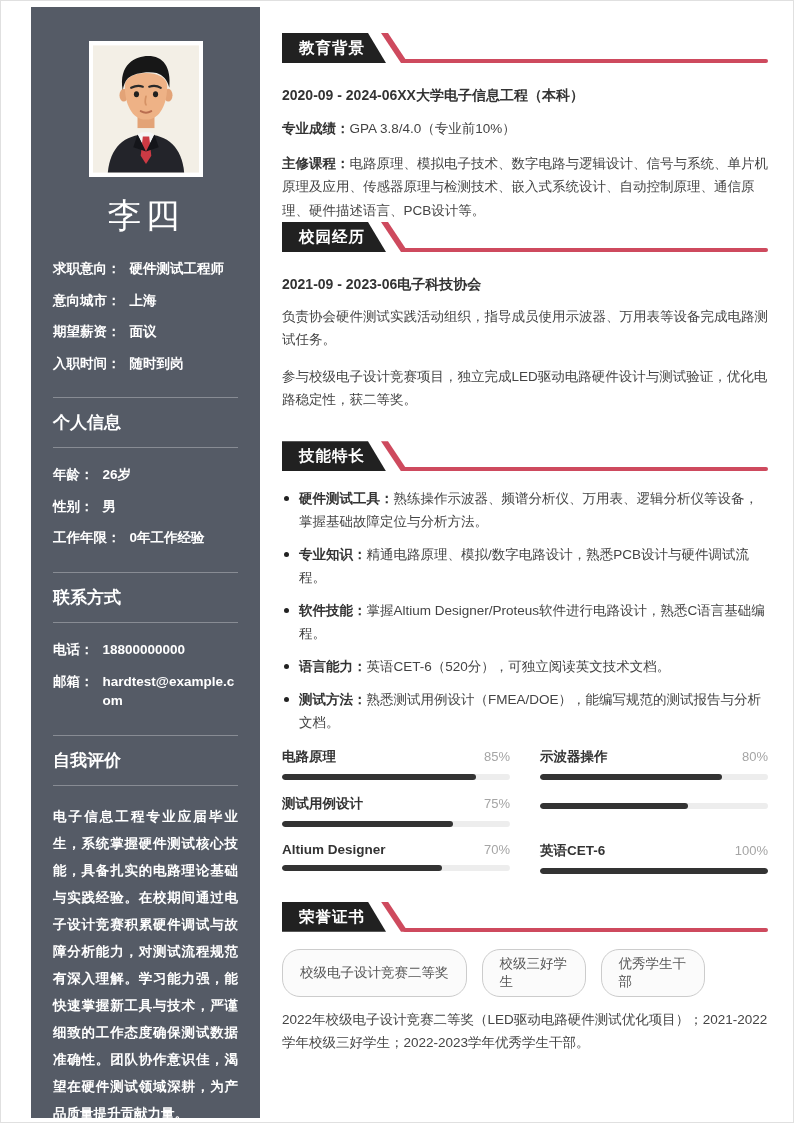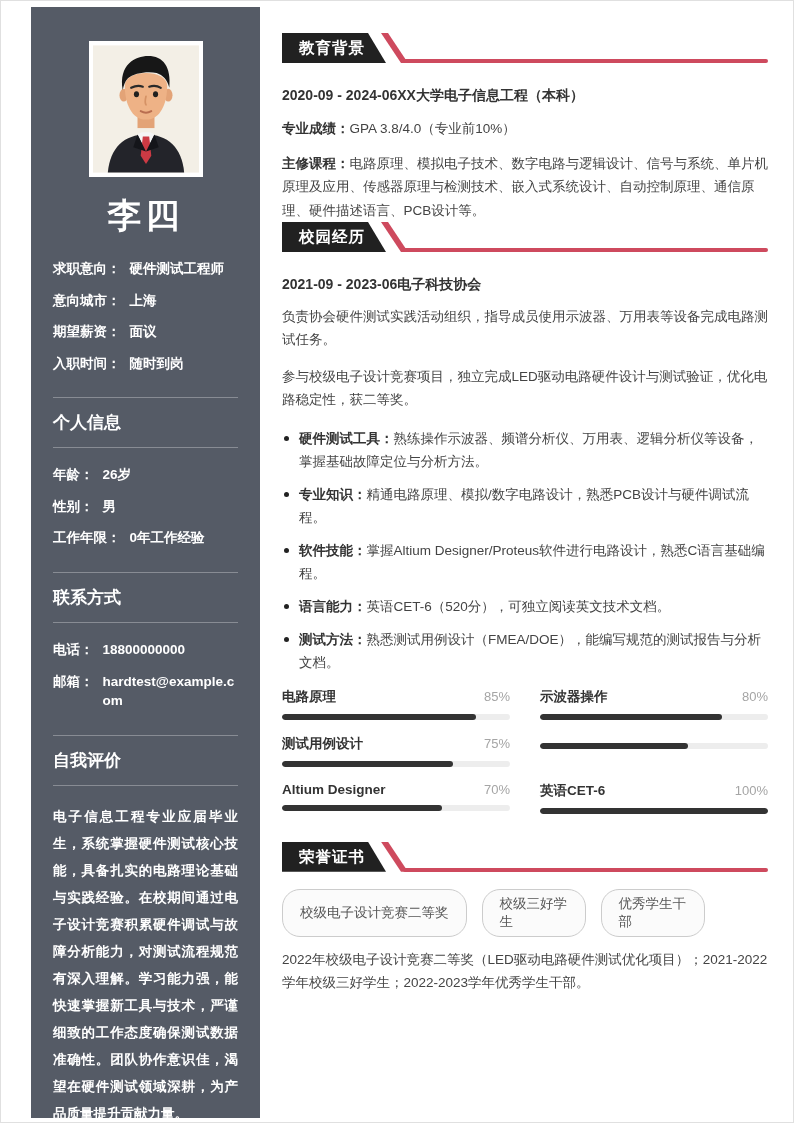--- a/index.html
+++ b/index.html
@@ -11,21 +11,21 @@
   }
   *{box-sizing:border-box;}
   html,body{margin:0;padding:0;background:#fff;}
   body{font-family:"Liberation Sans","DejaVu Sans",sans-serif;}
   .page{position:relative;width:794px;height:1123px;background:#fff;border:1px solid #e0e0e0;overflow:hidden;}
 
   
   .sidebar{position:absolute;left:30px;top:6px;width:229px;height:1111px;background:var(--sidebar);color:#fff;padding:34px 22px 20px;}
   .photo-frame{width:114px;height:136px;margin:0 auto;background:#fff;padding:4px;}
   .photo-frame svg{display:block;width:100%;height:100%;}
-  .name{margin:16px 0 20px;text-align:center;font-size:34px;font-weight:bold;letter-spacing:4px;}
+  .name{margin:16px 0 20px;text-align:center;font-size:34px;font-weight:normal;letter-spacing:4px;}
   .kv{display:flex;font-size:13.5px;font-weight:bold;line-height:1.45;margin-bottom:12px;justify-content:center;}
   .kv .k{white-space:nowrap;margin-right:9px;}
   .kv .v{flex:1;word-break:break-all;}
   .side-block{margin-top:24px;border-top:1px solid rgba(255,255,255,.3);}
   .side-title{font-size:17px;font-weight:bold;margin:13px 0;}
   .side-rule{border-top:1px solid rgba(255,255,255,.3);margin-bottom:17px;}
   .summary-text{font-size:13.5px;font-weight:bold;line-height:2.0;text-align:justify;}
 
   
   .main{position:absolute;left:281px;top:0;width:486px;}
@@ -183,20 +183,25 @@
       <div class="sec-hline"></div>
     </div>
     <div class="row-3">
       <span>2021-09 - 2023-06</span>
       <span>电子科技协会</span>
       <span></span>
     </div>
     <p class="para">负责协会硬件测试实践活动组织，指导成员使用示波器、万用表等设备完成电路测试任务。</p>
     <p class="para">参与校级电子设计竞赛项目，独立完成LED驱动电路硬件设计与测试验证，优化电路稳定性，获二等奖。</p>
 
+    <div class="sec-header skills-header">
+      <div class="sec-banner">技能特长</div>
+      <div class="sec-diag"></div>
+      <div class="sec-hline"></div>
+    </div>
     <ul class="bullets">
       <li><span class="lbl">硬件测试工具：</span><span>熟练操作示波器、频谱分析仪、万用表、逻辑分析仪等设备，掌握基础故障定位与分析方法。</span></li>
       <li><span class="lbl">专业知识：</span><span>精通电路原理、模拟/数字电路设计，熟悉PCB设计与硬件调试流程。</span></li>
       <li><span class="lbl">软件技能：</span><span>掌握Altium Designer/Proteus软件进行电路设计，熟悉C语言基础编程。</span></li>
       <li><span class="lbl">语言能力：</span><span>英语CET-6（520分），可独立阅读英文技术文档。</span></li>
       <li><span class="lbl">测试方法：</span><span>熟悉测试用例设计（FMEA/DOE），能编写规范的测试报告与分析文档。</span></li>
     </ul>
 
     <div class="bars">
       <div class="bar-item">

